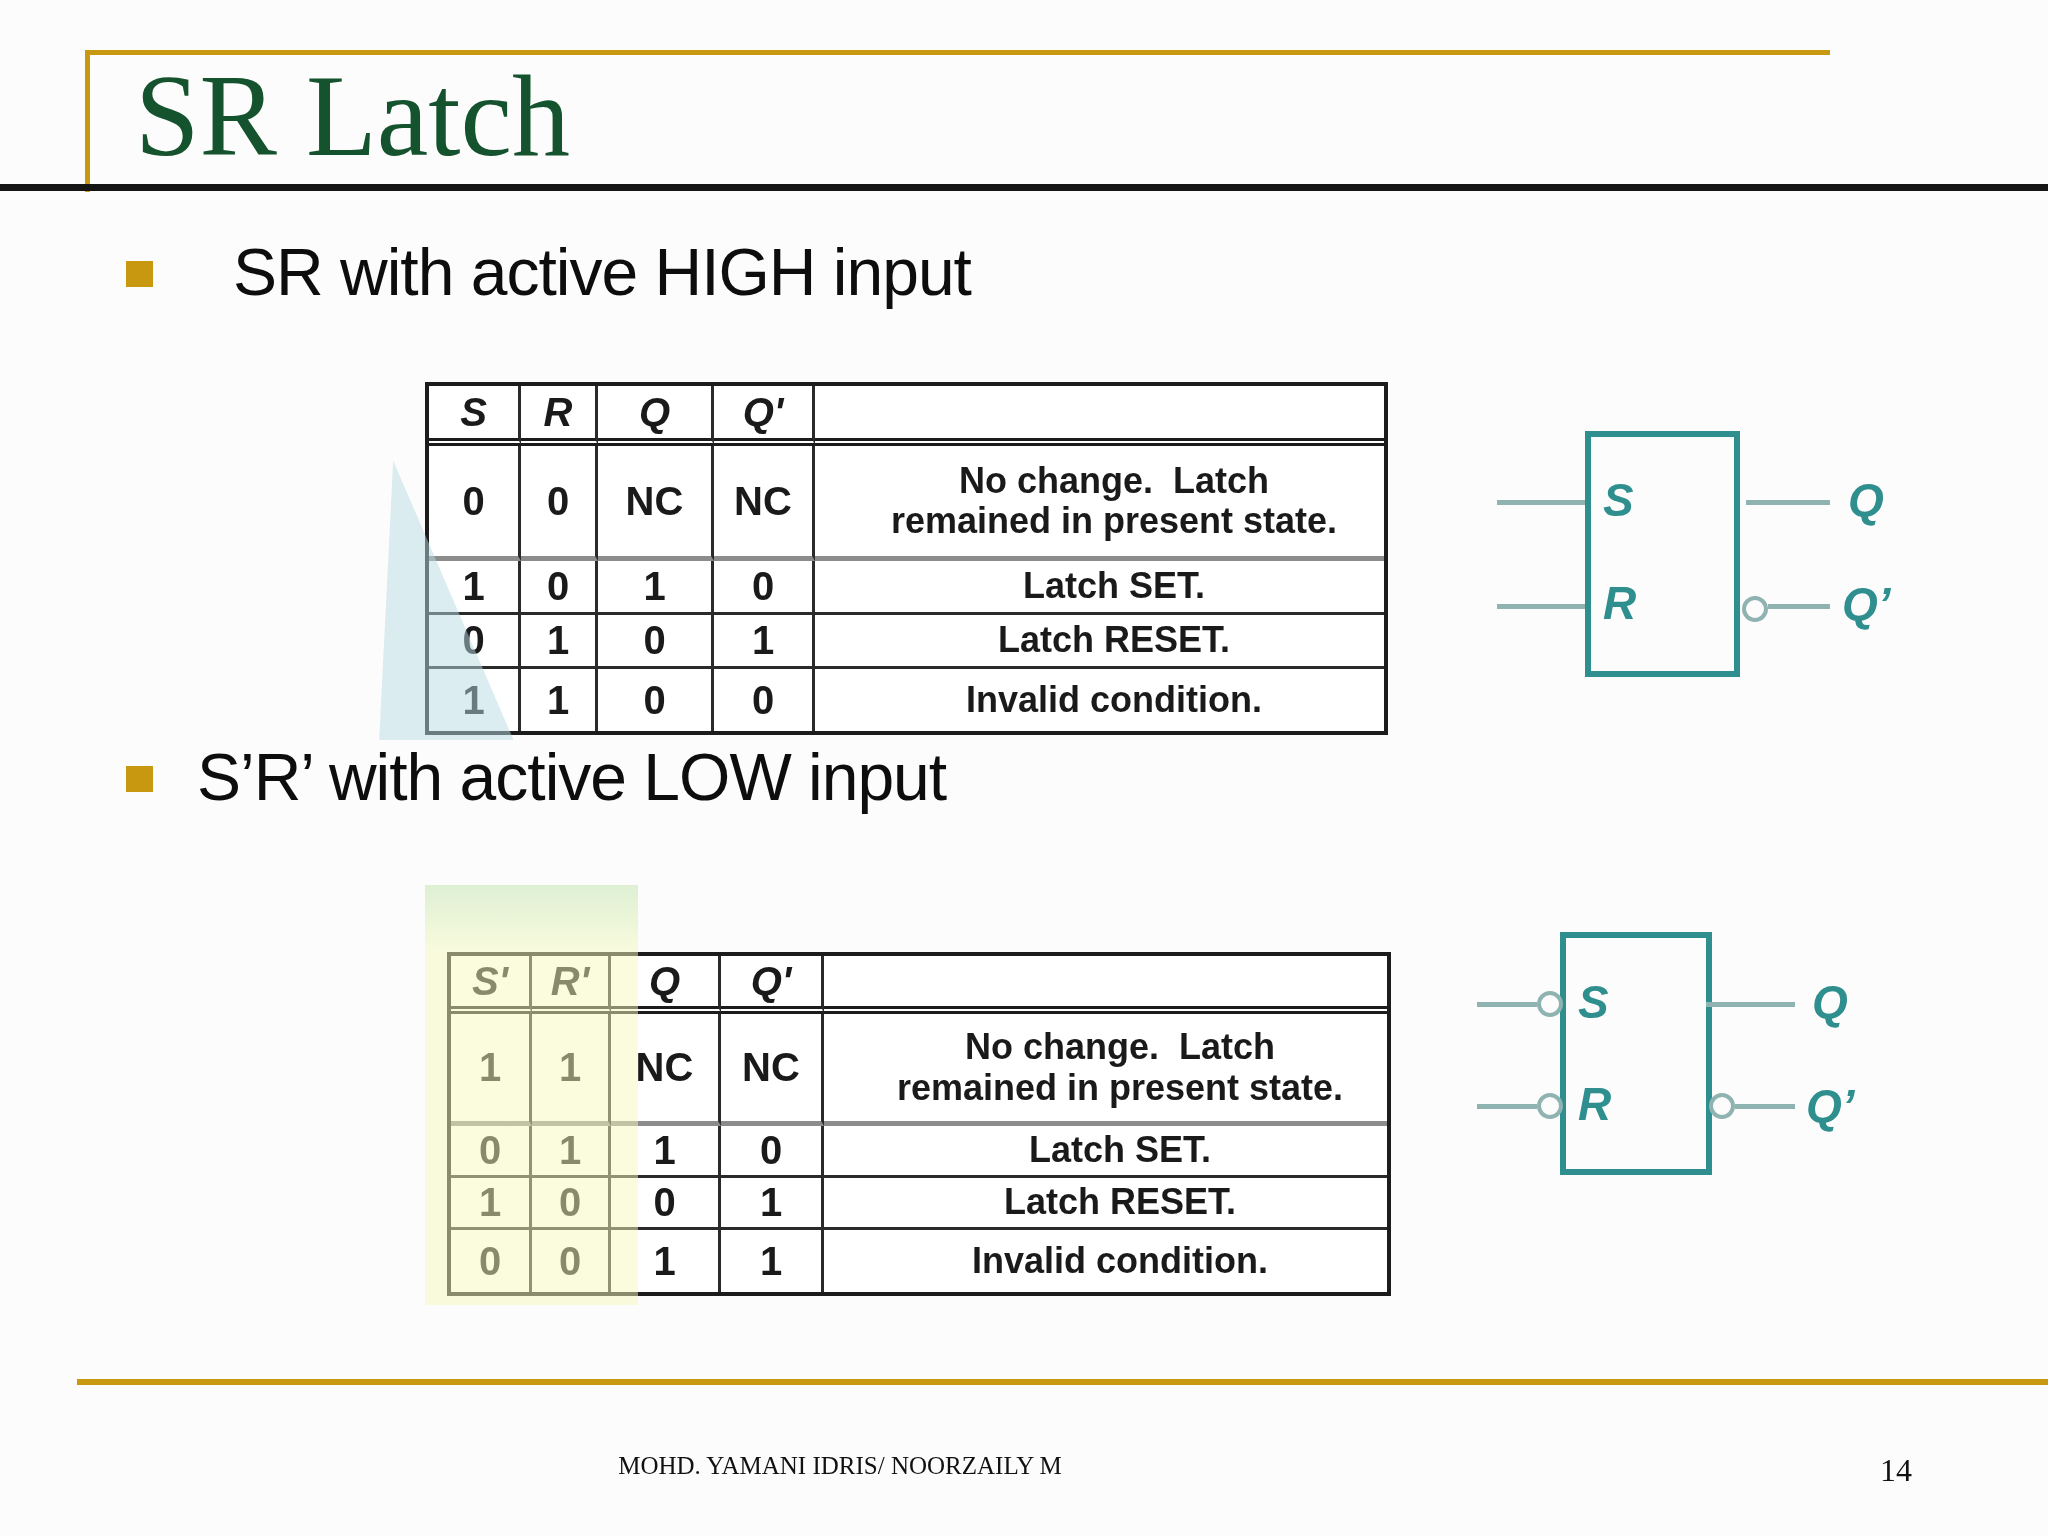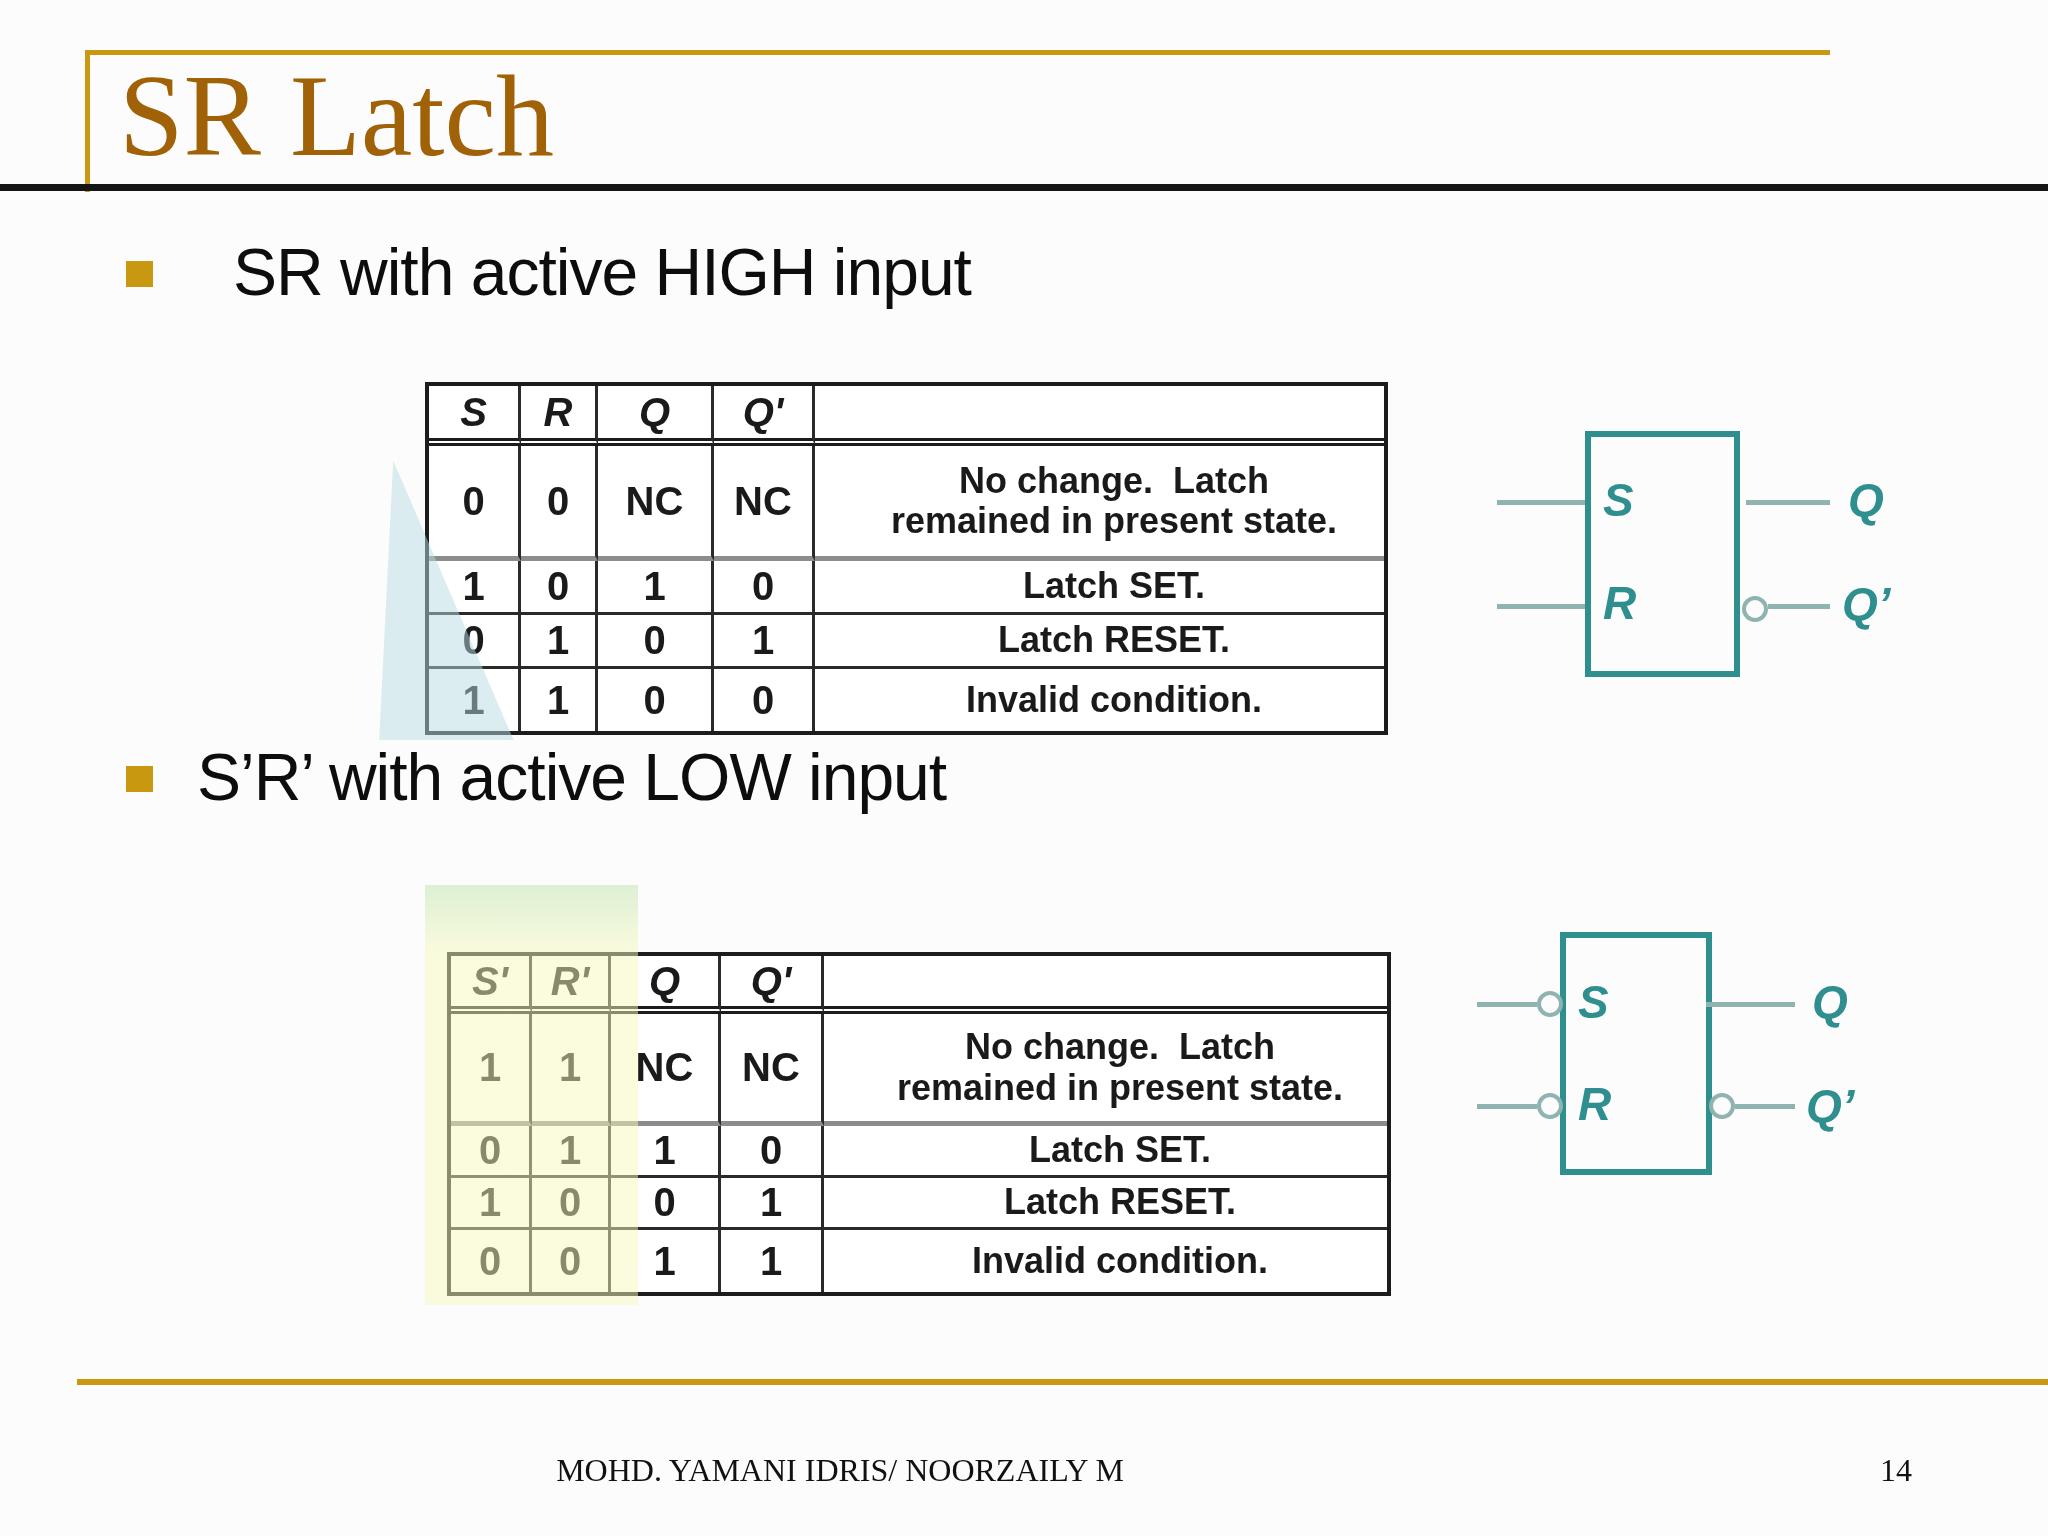--- a/index.html
+++ b/index.html
@@ -5,22 +5,22 @@
   html,body{margin:0;padding:0;}
   body{
     width:2048px;height:1536px;position:relative;overflow:hidden;
     background:#fcfcfc;font-family:"Liberation Sans",sans-serif;
   }
   .abs{position:absolute;}
 
   
   .gold-frame{left:85px;top:50px;width:1740px;height:137px;
     border-left:5px solid #C79810;border-top:5px solid #C79810;}
-  .slide-title{left:119px;top:58px;font-family:"Liberation Serif",serif;
-    font-size:116px;line-height:1.0;color:#a16207;white-space:nowrap;}
+  .slide-title{left:135px;top:58px;font-family:"Liberation Serif",serif;
+    font-size:116px;line-height:1.0;color:#14532d;white-space:nowrap;}
   .black-rule{left:0;top:184px;width:2048px;height:7px;background:#151515;}
 
   
   .bullet-sq{width:27px;height:26px;background:#C79810;}
   #bullet-sq-1{left:126px;top:261px;}
   #bullet-sq-2{left:126px;top:766px;}
   .bullet-text{font-size:66px;letter-spacing:-1px;color:#0d0d0d;white-space:nowrap;}
   #bullet-text-1{left:197px;top:234px;margin-left:36px;}
   #bullet-text-2{left:197px;top:739px;}
 
@@ -53,21 +53,21 @@
   .lbox{box-sizing:border-box;border:6px solid #2E8F8E;}
   #latch1-box{left:1585px;top:431px;width:155px;height:246px;}
   #latch2-box{left:1560px;top:932px;width:152px;height:243px;}
   .lline{background:#8FB3B1;height:5px;}
   .lbl{font-weight:bold;font-style:italic;font-size:46px;color:#2E8F8E;line-height:1;white-space:nowrap;}
   .bubble{box-sizing:border-box;width:26px;height:26px;border:4px solid #8FB3B1;border-radius:50%;background:#fcfcfc;}
 
   
   .footer-rule{left:77px;top:1379px;width:1971px;height:6px;background:#C79810;}
   .footer-author{left:0;top:1452px;width:1680px;text-align:center;
-    font-family:"Liberation Serif",serif;font-size:32px;color:#111;}
+    font-family:"Liberation Serif",serif;font-size:25px;color:#111;}
   .footer-page{left:1880px;top:1452px;font-family:"Liberation Serif",serif;font-size:32px;color:#111;}
 </style>
 </head>
 <body>
 
 <div class="abs gold-frame"></div>
 <div class="abs slide-title">SR Latch</div>
 <div class="abs black-rule"></div>
 
 <div class="abs bullet-sq" id="bullet-sq-1"></div>

